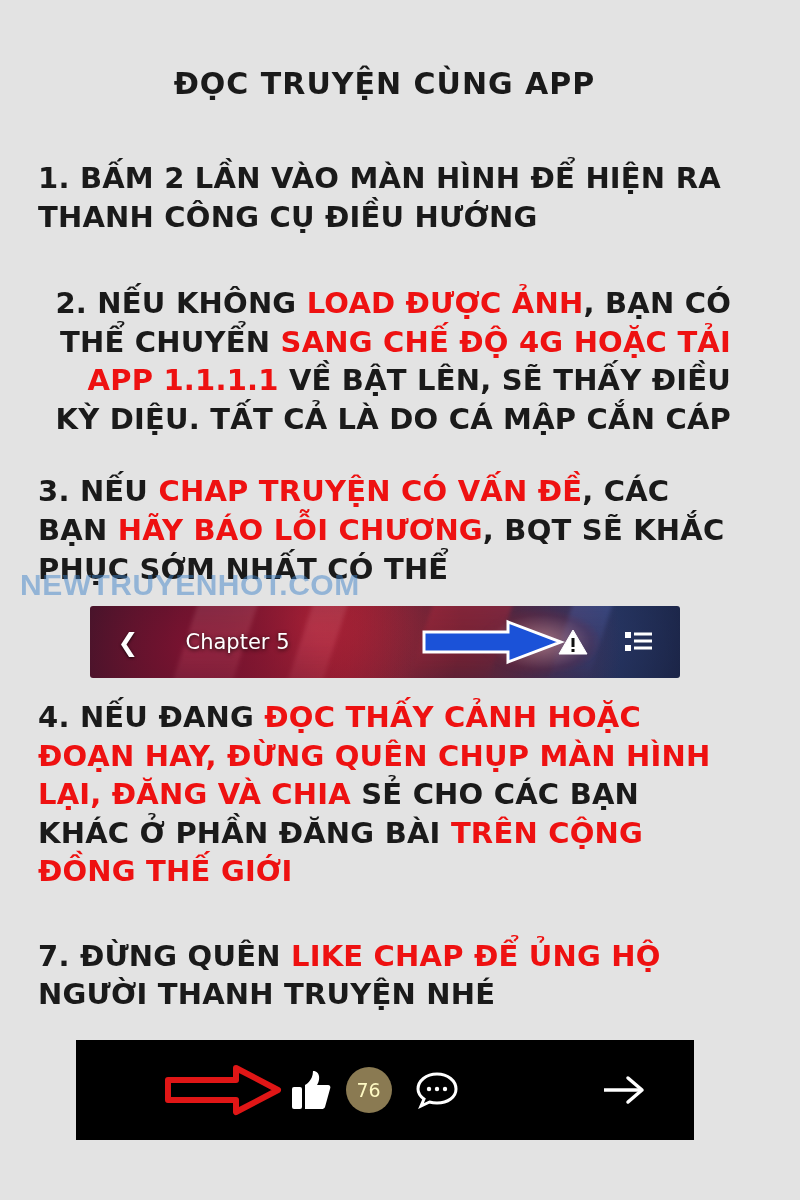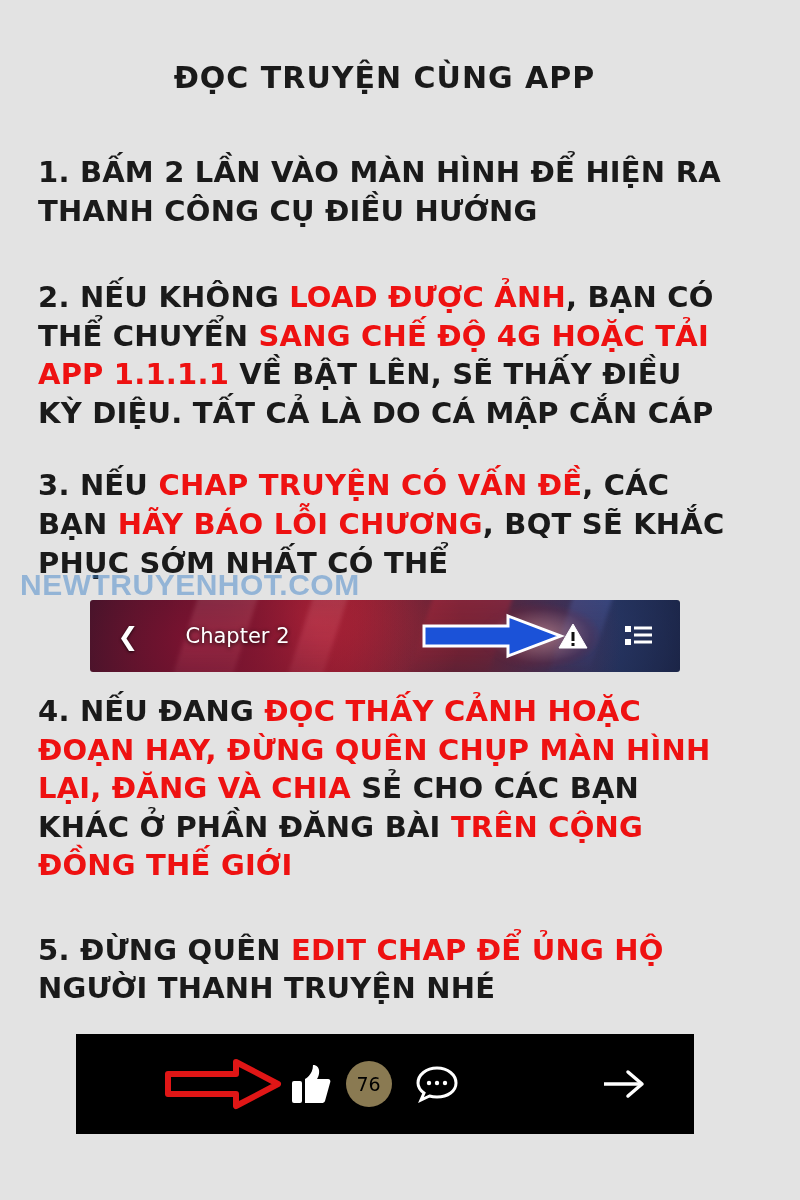--- a/index.html
+++ b/index.html
@@ -12,41 +12,41 @@
     background: #e3e3e3;
     font-family: "DejaVu Sans", sans-serif;
     overflow: hidden;
     position: relative;
   }
   .page {
     position: relative;
     width: 769px;
     height: 1200px;
     box-sizing: border-box;
-    padding: 12px 38px;
+    padding: 18px 38px;
   }
   .title {
     text-align: center;
     font-size: 30px;
     font-weight: bold;
     letter-spacing: 1px;
     color: #1a1a1a;
     padding-top: 48px;
     font-family: "DejaVu Sans", sans-serif;
   }
   .block {
     font-size: 29px;
     font-weight: bold;
     line-height: 1.33;
     color: #1a1a1a;
     letter-spacing: 0.2px;
     margin-top: 34px;
   }
   .b1 { margin-top: 58px; }
-  .b2 { margin-top: 48px; }
+  .b2 { margin-top: 48px; text-align: right; }
   .b3 { }
   .b4 { margin-top: 20px; }
   .b5 { margin-top: 46px; }
   .red { color: #ee1111; }
 
   
   .watermark {
     position: absolute;
     left: 20px;
     top: 568px;
@@ -155,21 +155,21 @@
     transform: translateY(-50%);
     width: 40px; height: 42px;
   }
   .botbar .countpill {
     position: absolute;
     left: 270px; top: 50%;
     transform: translateY(-50%);
     width: 46px; height: 46px;
     border-radius: 50%;
     background: #8a7a52;
-    color: #000000;
+    color: #fef9c3;
     font-size: 19px;
     font-family: "DejaVu Sans", sans-serif;
     display: flex;
     align-items: center;
     justify-content: center;
   }
   .botbar .chat {
     position: absolute;
     left: 340px; top: 50%;
     transform: translateY(-50%);
@@ -196,21 +196,21 @@
   <div class="watermark">NEWTRUYENHOT.COM</div>
 
   <div class="chapbar">
     <div class="streak s1"></div>
     <div class="streak s2"></div>
     <div class="streak s3"></div>
     <div class="streak s4"></div>
     <div class="glow"></div>
 
     <div class="back-arrow">❮</div>
-    <div class="chaptext">Chapter 2</div>
+    <div class="chaptext">Chapter 5</div>
 
     <svg class="blue-arrow" viewBox="0 0 145 46">
       <polygon points="4,13 88,13 88,3 141,23 88,43 88,33 4,33" fill="#1b52d8" stroke="#ffffff" stroke-width="3"></polygon>
     </svg>
 
     <svg class="warn" viewBox="0 0 30 28">
       <polygon points="15,2 29,26 1,26" fill="#ffffff" stroke="#ffffff" stroke-width="1"></polygon>
       <rect x="13.5" y="10" width="3" height="9" fill="#111111"></rect>
       <rect x="13.5" y="21" width="3" height="3" fill="#111111"></rect>
     </svg>
@@ -218,21 +218,21 @@
     <svg class="menu" viewBox="0 0 27 22">
       <rect x="0" y="1" width="6" height="6" fill="#ffffff"></rect>
       <rect x="0" y="14" width="6" height="6" fill="#ffffff"></rect>
       <rect x="9" y="1.5" width="18" height="3" fill="#ffffff"></rect>
       <rect x="9" y="8.5" width="18" height="3" fill="#ffffff"></rect>
       <rect x="9" y="15.5" width="18" height="3" fill="#ffffff"></rect>
     </svg>
   </div>
 
   <div class="block b4" id="item-4"><span>4. NẾU ĐANG </span><span class="red">ĐỌC THẤY CẢNH HOẶC ĐOẠN HAY, ĐỪNG QUÊN CHỤP MÀN HÌNH LẠI, ĐĂNG VÀ CHIA</span><span> SẺ CHO CÁC BẠN KHÁC Ở PHẦN ĐĂNG BÀI </span><span class="red">TRÊN CỘNG ĐỒNG THẾ GIỚI</span></div>
-  <div class="block b5" id="item-5"><span>5. ĐỪNG QUÊN </span><span class="red">EDIT CHAP ĐỂ ỦNG HỘ</span><span> NGƯỜI THANH TRUYỆN NHÉ</span></div>
+  <div class="block b5" id="item-5"><span>7. ĐỪNG QUÊN </span><span class="red">LIKE CHAP ĐỂ ỦNG HỘ</span><span> NGƯỜI THANH TRUYỆN NHÉ</span></div>
 
   <div class="botbar">
     <svg class="red-arrow" viewBox="0 0 118 56">
       <polygon points="4,18 72,18 72,6 114,28 72,50 72,38 4,38" fill="none" stroke="#e01616" stroke-width="6" stroke-linejoin="round"></polygon>
     </svg>
 
     <svg class="thumb" viewBox="0 0 40 42">
       <rect x="1" y="18" width="10" height="22" rx="2" fill="#ffffff"></rect>
       <path d="M14 40 L14 16 C14 16 22 12 22 2 C30 2 29 12 26 16 L37 16 C39 16 40 18 39 20 L34 38 C33.5 39.5 32 40 31 40 Z" fill="#ffffff"></path>
     </svg>

